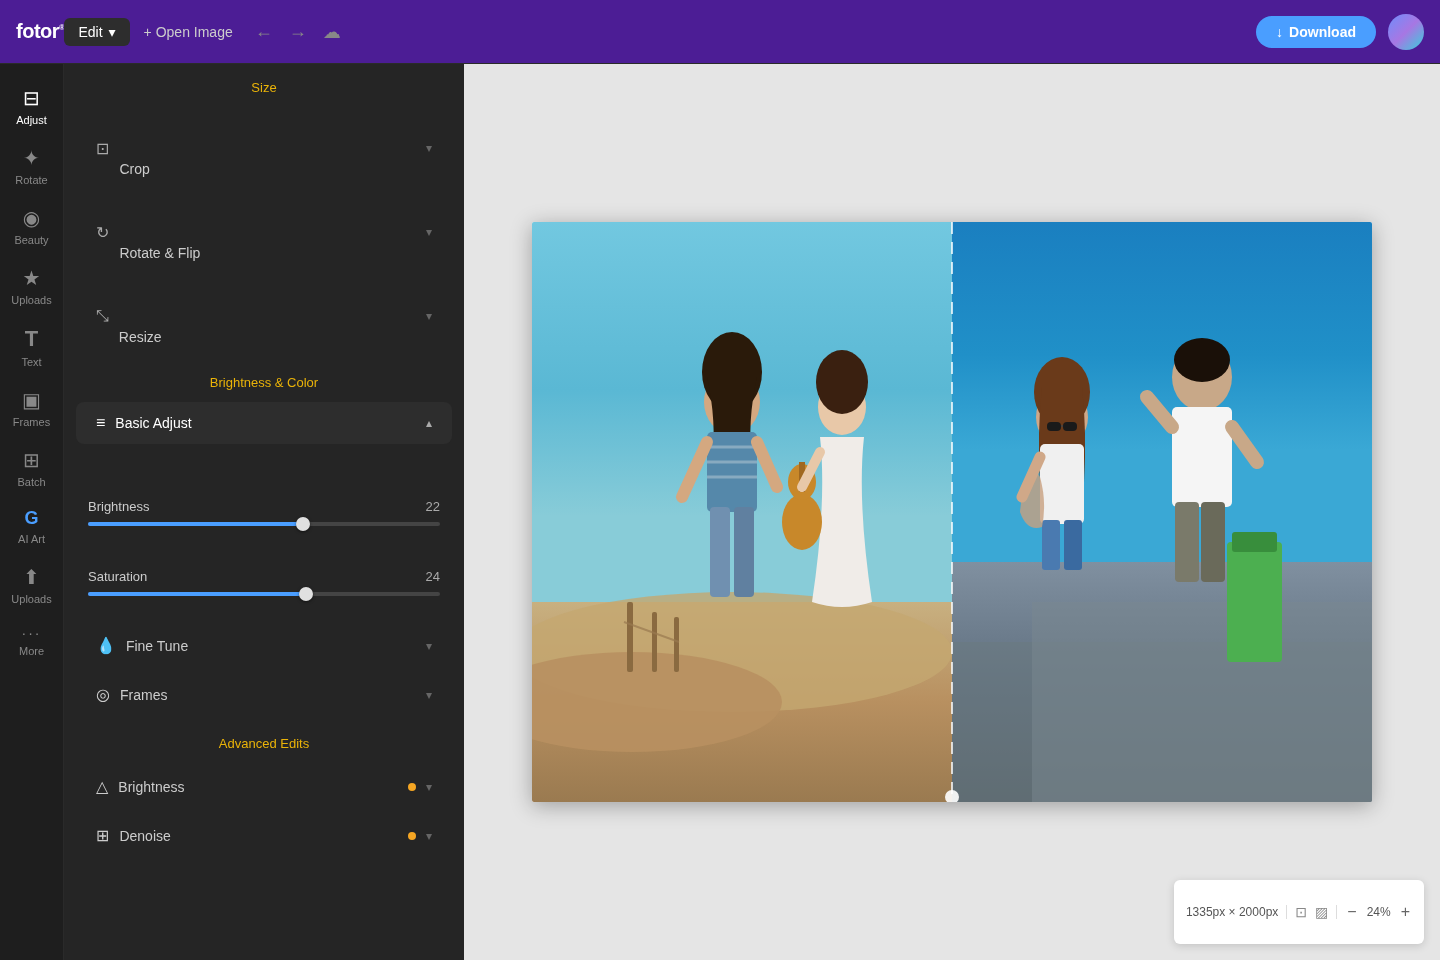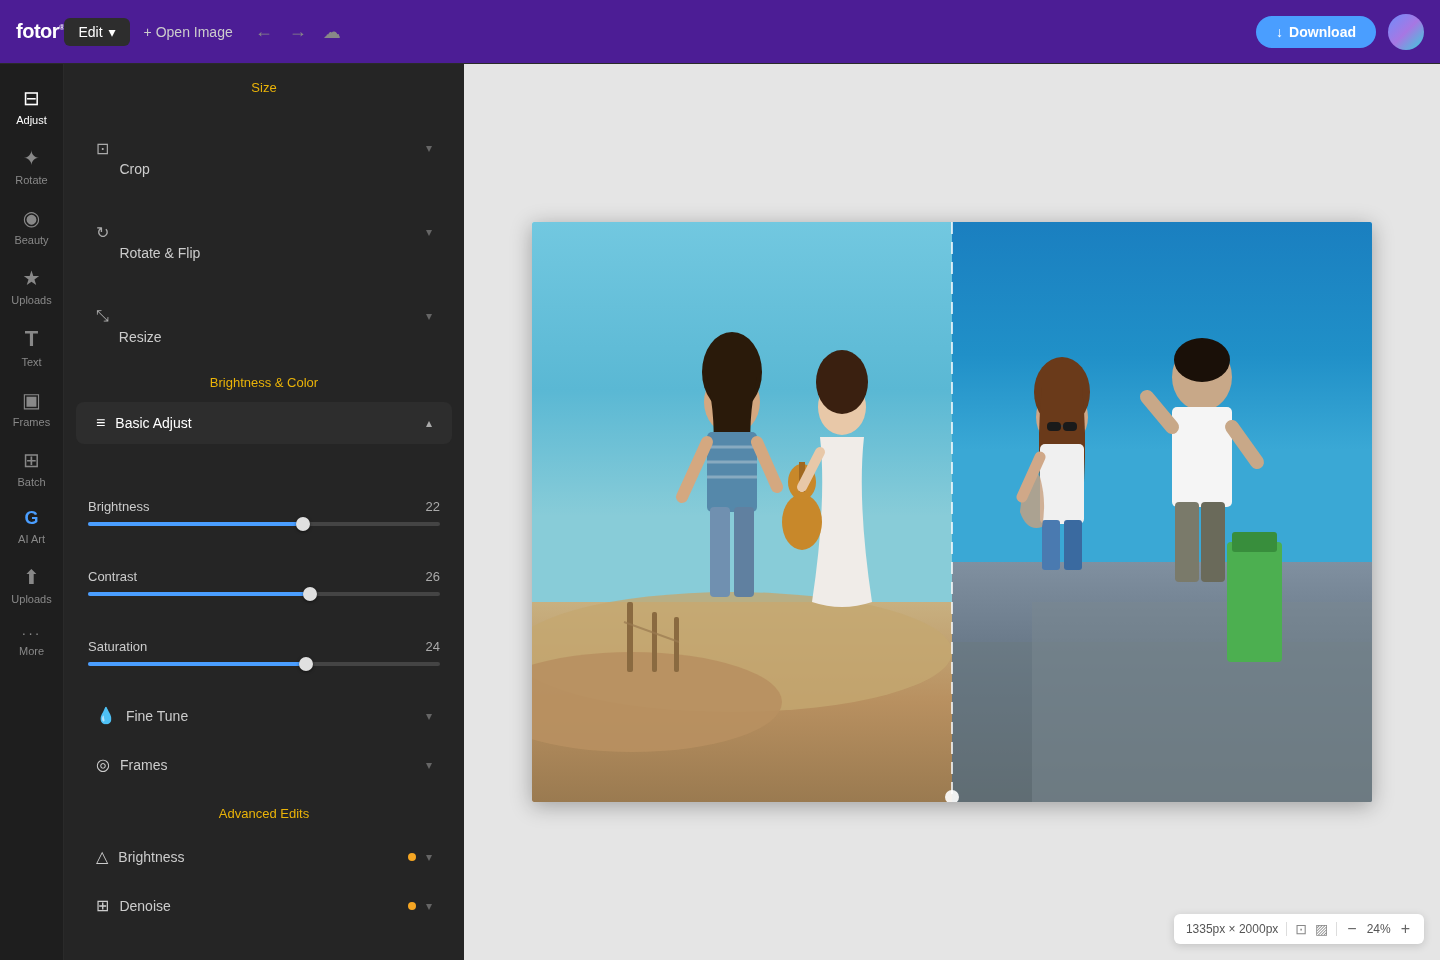--- a/index.html
+++ b/index.html
@@ -268,21 +268,21 @@
     
     .status-bar {
       position: absolute;
       bottom: 16px;
       right: 16px;
       display: flex;
       align-items: center;
       gap: 8px;
       background: #fff;
       border-radius: 6px;
-      padding: 6px 12px;
+      padding: 23px 12px;
       font-size: 12px;
       color: #555;
       box-shadow: 0 2px 8px rgba(0,0,0,0.15);
     }
     .status-bar .size-text { font-size: 12px; }
     .status-divider { width: 1px; height: 14px; background: #ddd; }
     .status-icon { font-size: 14px; color: #888; cursor: pointer; }
     .zoom-btn { background: none; border: none; font-size: 16px; color: #666; cursor: pointer; padding: 0 2px; }
     .zoom-pct { font-size: 12px; color: #555; }
 
@@ -401,30 +401,20 @@
         <div class="slider-label-row">
           <span>Brightness</span>
           <span class="slider-value">22</span>
         </div>
         <div class="slider-track">
           <div class="slider-fill" style="width: 61%;"></div>
           <div class="slider-thumb" style="left: 61%;"></div>
         </div>
       </div>
 
-      <div class="slider-row">
-        <div class="slider-label-row">
-          <span>Contrast</span>
-          <span class="slider-value">26</span>
-        </div>
-        <div class="slider-track">
-          <div class="slider-fill" style="width: 63%;"></div>
-          <div class="slider-thumb" style="left: 63%;"></div>
-        </div>
-      </div>
 
       <div class="slider-row">
         <div class="slider-label-row">
           <span>Saturation</span>
           <span class="slider-value">24</span>
         </div>
         <div class="slider-track">
           <div class="slider-fill" style="width: 62%;"></div>
           <div class="slider-thumb" style="left: 62%;"></div>
         </div>

